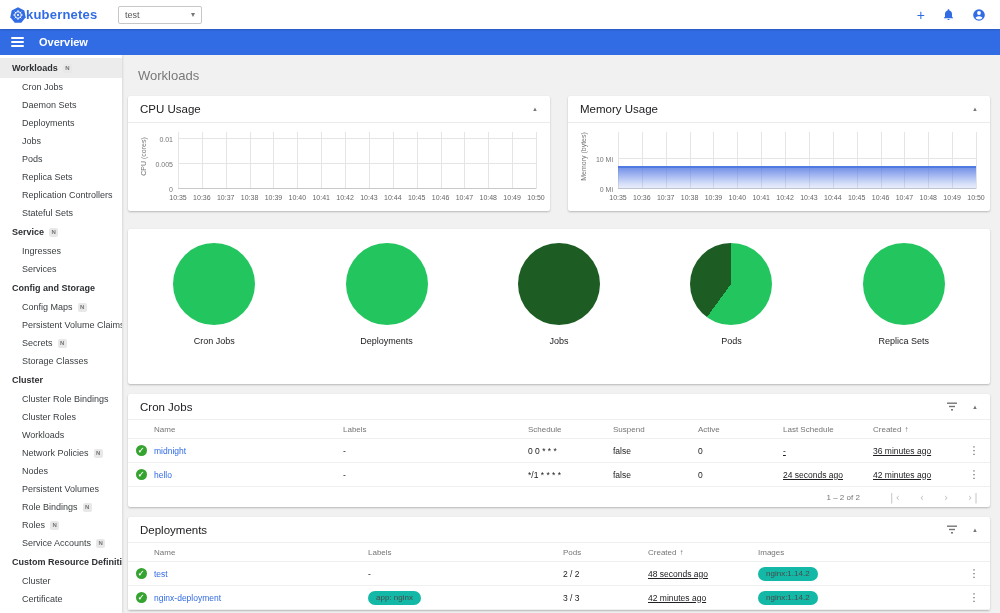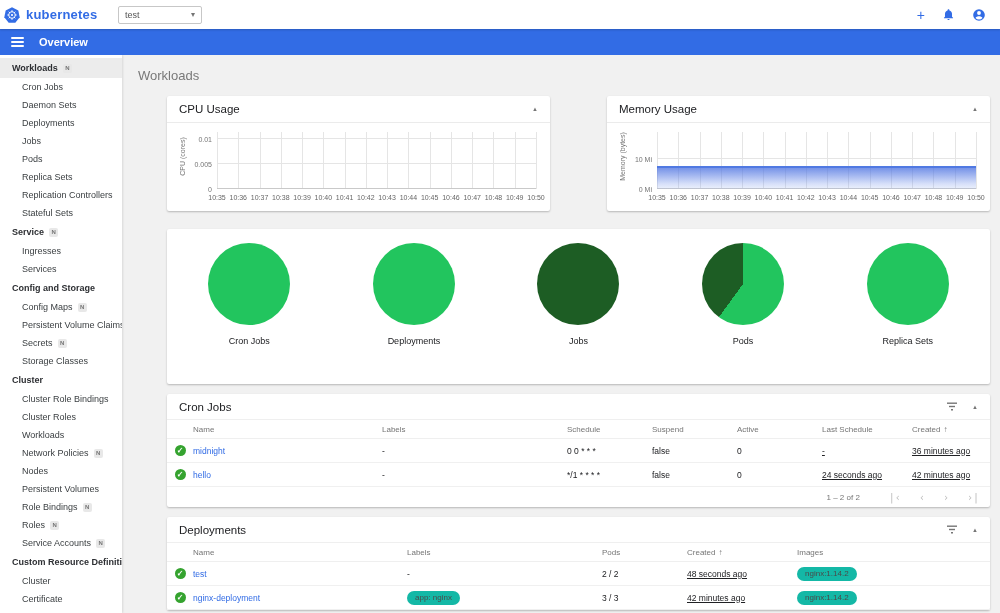--- a/index.html
+++ b/index.html
@@ -1,21 +1,21 @@
 <!DOCTYPE html>
 <html><head>
 <meta charset="utf-8">
 <style>
   * { box-sizing: border-box; margin: 0; padding: 0; }
   html,body { width:1000px; height:613px; overflow:hidden; }
   body { font-family:"Liberation Sans", sans-serif; background:#f1f1f1; position:relative; }
 
   
   .topbar { height:29px; background:#fff; display:flex; align-items:center; position:relative; z-index:3; box-shadow:0 1px 2px rgba(0,0,0,.18); }
-  .brand { display:flex; align-items:center; gap:6px; padding-left:4px; width:118px; }
+  .brand { display:flex; align-items:center; gap:0; padding-left:10px; width:118px; }
   .brand-text { color:#326ce5; font-weight:bold; font-size:13px; letter-spacing:.2px; }
   .ns-select { width:84px; height:18px; border:1px solid #c7c7c7; border-radius:2px; display:flex; align-items:center; justify-content:space-between; padding:0 6px; font-size:9px; color:#555; cursor:pointer; background:#fff; }
   .select-caret { color:#757575; font-size:8px; }
   .search-box { margin-left:15px; width:346px; height:20px; background:#f0f0f0; border-radius:2px; display:flex; align-items:center; gap:11px; padding:0 10px; }
   .search-placeholder { font-size:10px; color:#757575; }
   .top-actions { margin-left:auto; display:flex; align-items:center; gap:17px; padding-right:14px; }
   .plus-glyph { color:#326ce5; font-size:14px; line-height:1; cursor:pointer; }
   .icon-btn { cursor:pointer; display:flex; align-items:center; }
 
   
@@ -29,21 +29,21 @@
   .sidebar { width:122px; background:#fff; flex-shrink:0; box-shadow:1px 0 2px rgba(0,0,0,.10); padding-top:3px; overflow:hidden; position:relative; z-index:1; }
   .nav-group-header { font-size:9px; font-weight:bold; color:#2d2f33; padding:5px 6px 5px 12px; display:flex; align-items:center; cursor:pointer; white-space:nowrap; }
   .nav-group-header.highlighted { background:#ececec; }
   .nav-item { font-size:9px; color:#3c4043; padding:4px 6px 4px 22px; display:flex; align-items:center; cursor:pointer; white-space:nowrap; }
   .nav-badge { background:#e8e8e8; color:#757575; font-size:6px; font-weight:bold; padding:1.5px 2.5px; border-radius:2px; margin-left:5px; line-height:1; }
 
   .main { flex:1; padding:4px 10px 0 6px; overflow:hidden; }
   .page-title { font-size:13px; color:#787878; margin:9px 0 13px 10px; }
 
   
-  .card { background:#fff; border-radius:2px; box-shadow:0 1px 2px rgba(0,0,0,.24);margin-left:39px; }
+  .card { background:#fff; border-radius:2px; box-shadow:0 1px 2px rgba(0,0,0,.24); }
   .card-header { display:flex; align-items:center; padding:0 12px; height:27px; border-bottom:1px solid #ebebeb; }
   .card-title { font-size:11.5px; color:#202124; white-space:nowrap; }
   .header-spacer { flex:1; }
   .collapse-caret { color:#757575; font-size:6px; margin-left:14px; cursor:pointer; }
   .filter-btn { cursor:pointer; display:flex; align-items:center; }
 
   
   .charts-row { display:flex; gap:18px; }
   .chart-card { flex:1; height:115px; }
   .chart-body { position:relative; height:87px; }

